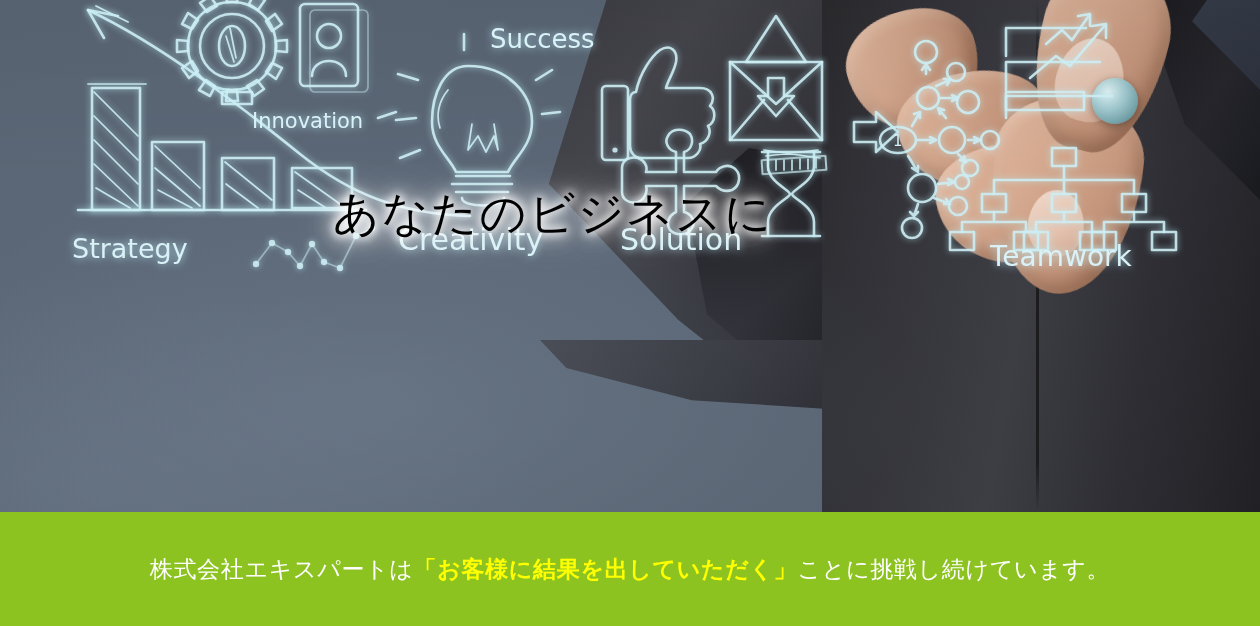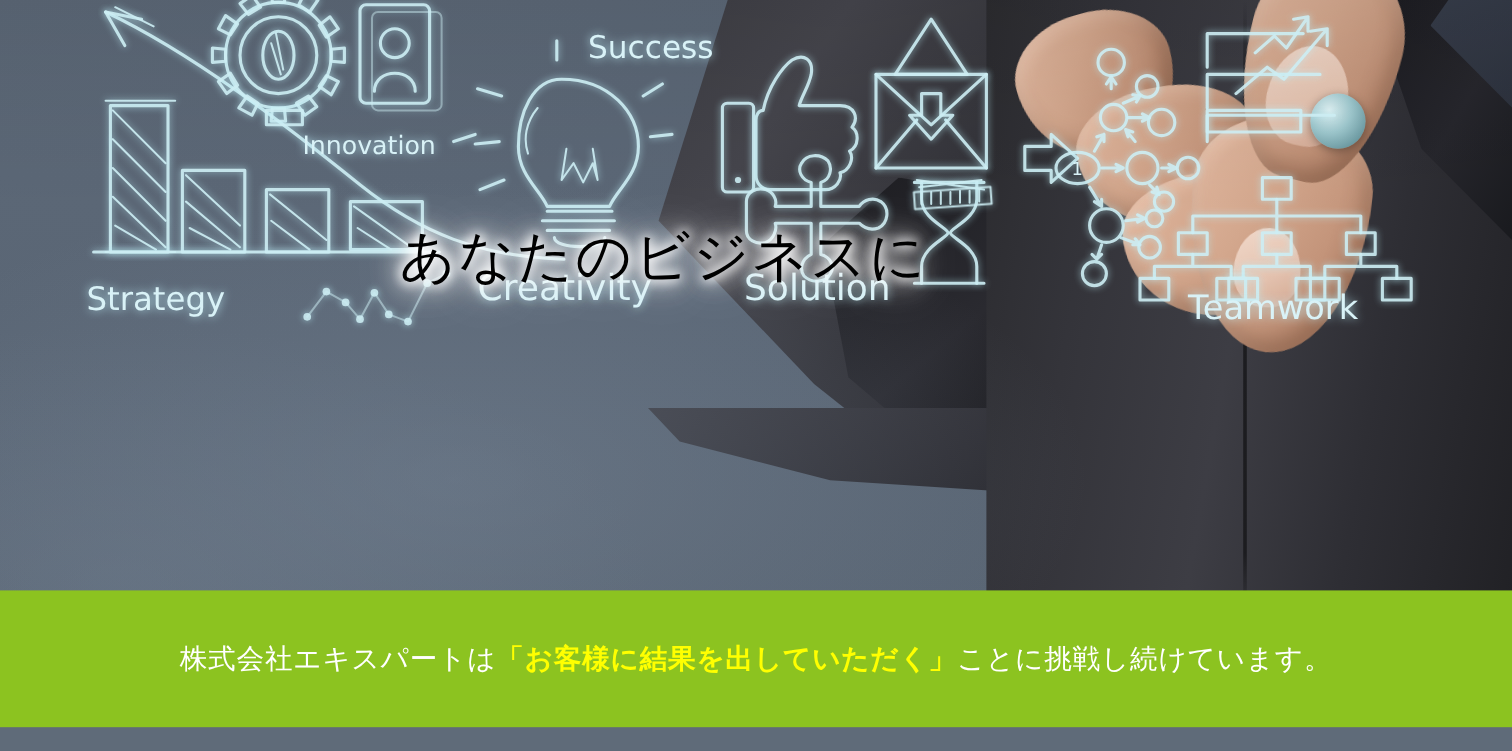--- a/index.html
+++ b/index.html
@@ -160,21 +160,21 @@
        0 0 22px #fff, 0 0 30px rgba(255,255,255,.92),
        0 0 42px rgba(255,255,255,.75);
     white-space:nowrap;
   }
   .hero-copy .l1{ display:block; }
   .hero-copy .l2{ display:block; }
 
   
   .greenband{
     position:absolute;
-    left:0; top:492px;
+    left:0; top:512px;
     width:1260px; height:114px;
     background:#8cc320;
     display:flex;
     align-items:center;
     justify-content:center;
   }
   .band-text{
     font-size:23px;
     color:#ffffff;
     letter-spacing:.03em;

